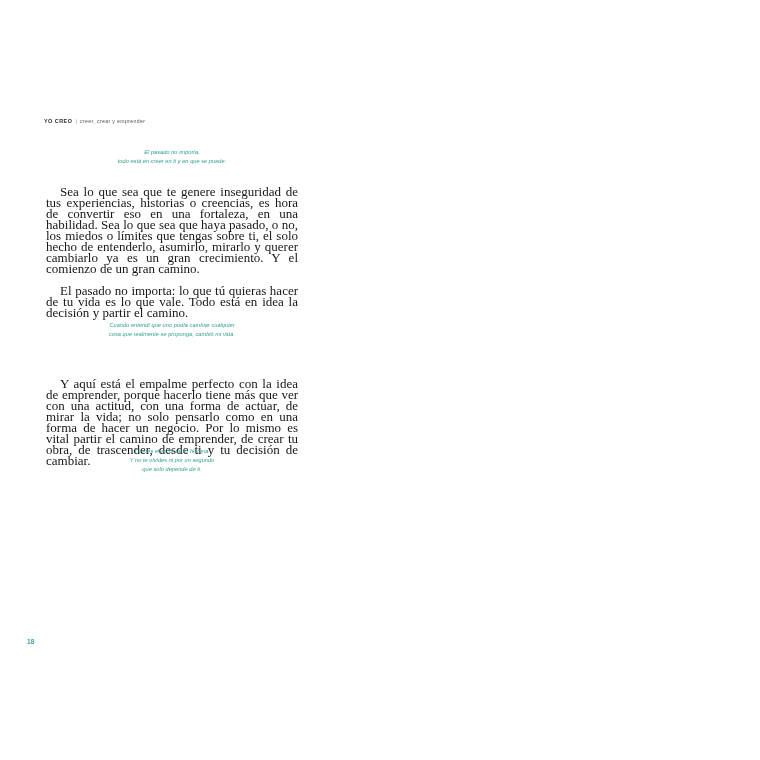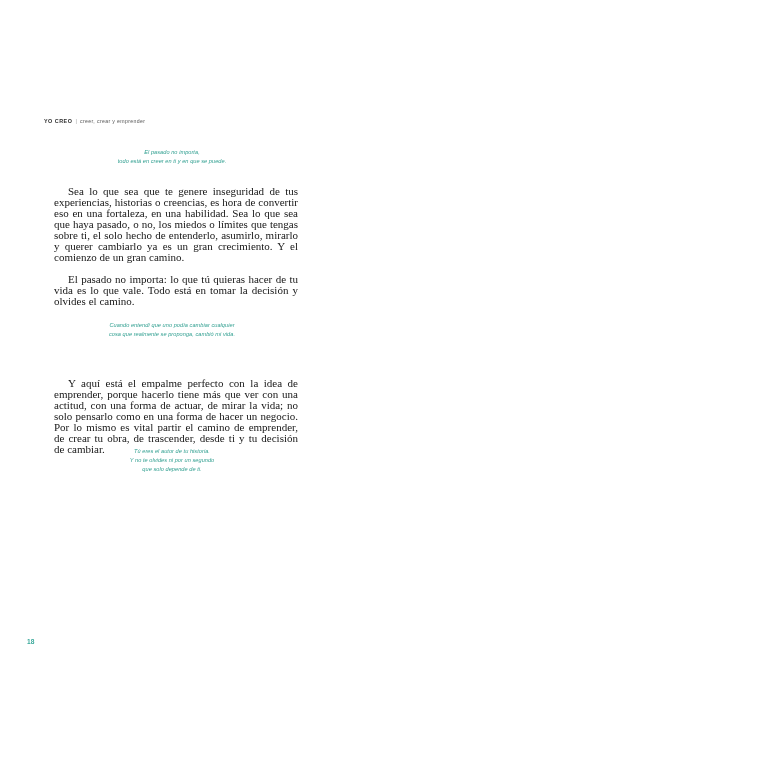--- a/index.html
+++ b/index.html
@@ -64,22 +64,22 @@
     font-style: normal;
   }
 
   
   .col {
     position: absolute;
   }
   .col-left  { left: 46px;  width: 252px; }
 
   p.body {
-    margin: 0 0 0 8px;
-    font-size: 11px;
+    margin: 0 0 0 0;
+    font-size: 13px;
     line-height: 11.05px;
     text-align: justify;
     text-indent: 14px;
     color: #161616;
     hyphens: manual;
     word-spacing: 0.1px;
   }
   p.body + p.body { margin-top: 11px; }
 
   .pull {
@@ -117,21 +117,21 @@
       <span class="rh-sub">creer, crear y emprender</span>
     </div>
 
     <div class="col col-left" style="top:148px;">
       <div class="pull">El pasado no importa,</div>
       <div class="pull">todo está en creer en ti y en que se puede.</div>
     </div>
 
     <div class="col col-left" style="top:186px;">
       <p class="body">Sea lo que sea que te genere inseguridad de tus experiencias, historias o creencias, es hora de convertir eso en una fortaleza, en una habilidad. Sea lo que sea que haya pasado, o no, los miedos o límites que tengas sobre ti, el solo hecho de entenderlo, asumirlo, mirarlo y querer cambiarlo ya es un gran crecimiento. Y el comienzo de un gran camino.</p>
-      <p class="body">El pasado no importa: lo que tú quieras hacer de tu vida es lo que vale. Todo está en tomar la decisión y olvides el camino.</p>
+      <p class="body">El pasado no importa: lo que tú quieras hacer de tu vida es lo que vale. Todo está en idea la decisión y partir el camino.</p>
     </div>
 
     <div class="col col-left" style="top:321px;">
       <div class="pull">Cuando entendí que uno podía cambiar cualquier</div>
       <div class="pull">cosa que realmente se proponga, cambió mi vida.</div>
     </div>
 
     <div class="col col-left" style="top:378px;">
       <p class="body">Y aquí está el empalme perfecto con la idea de emprender, porque hacerlo tiene más que ver con una actitud, con una forma de actuar, de mirar la vida; no solo pensarlo como en una forma de hacer un negocio. Por lo mismo es vital partir el camino de emprender, de crear tu obra, de trascender, desde ti y tu decisión de cambiar.</p>
     </div>

